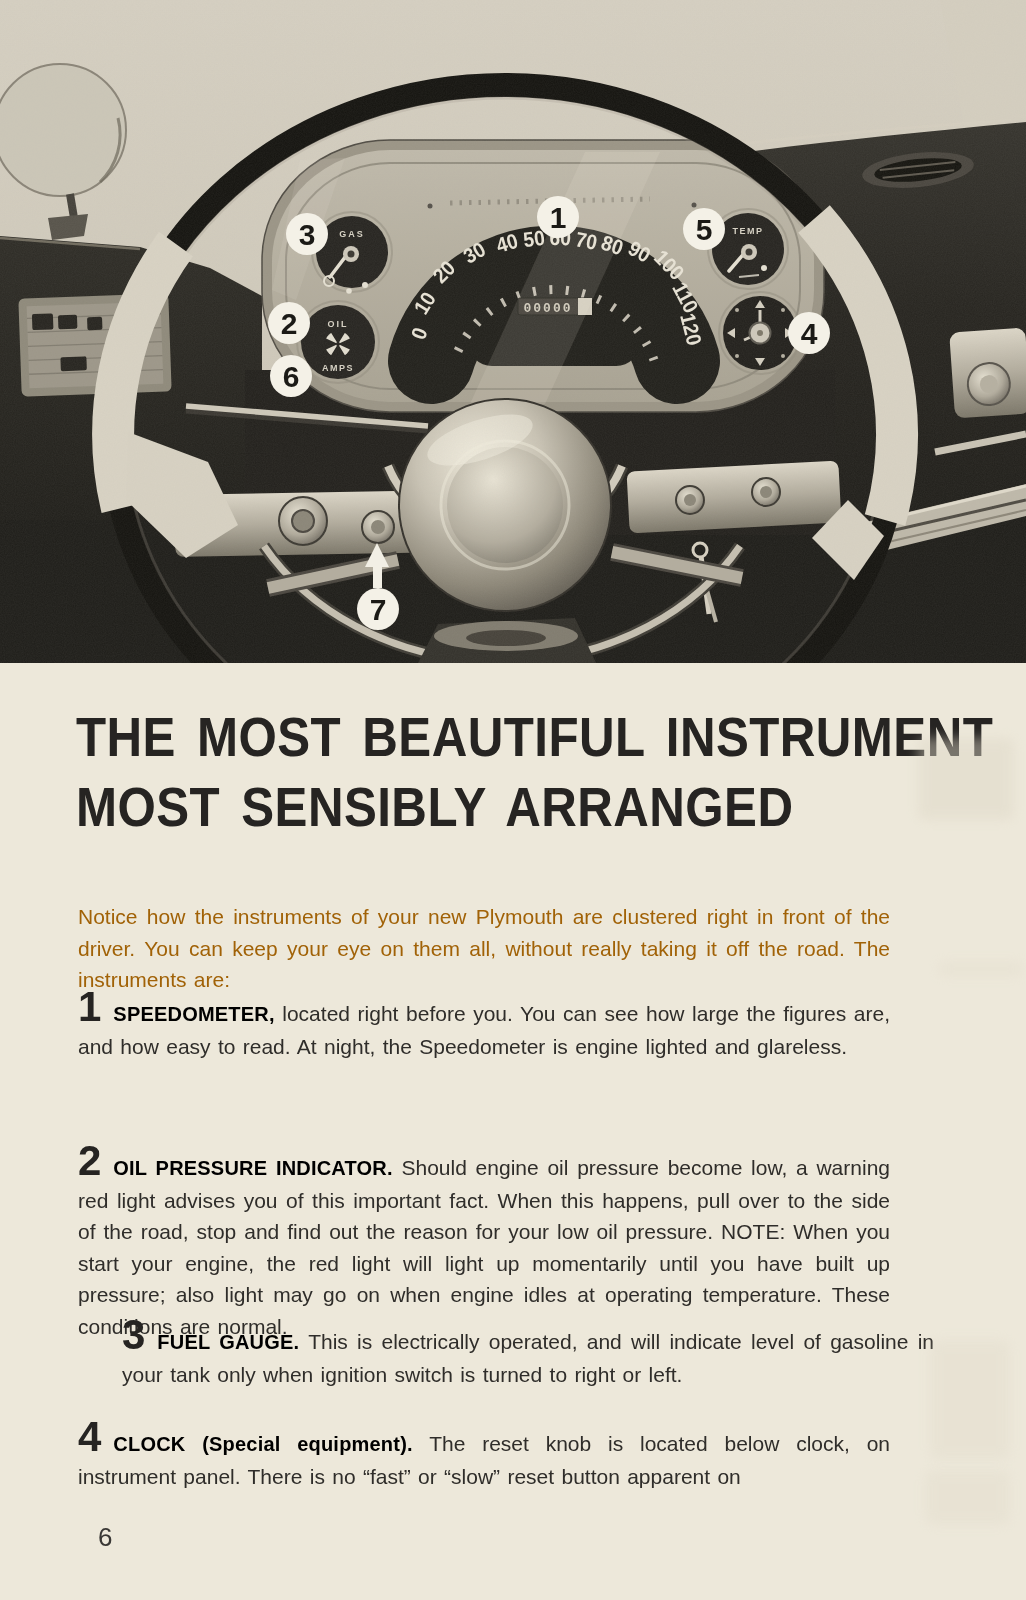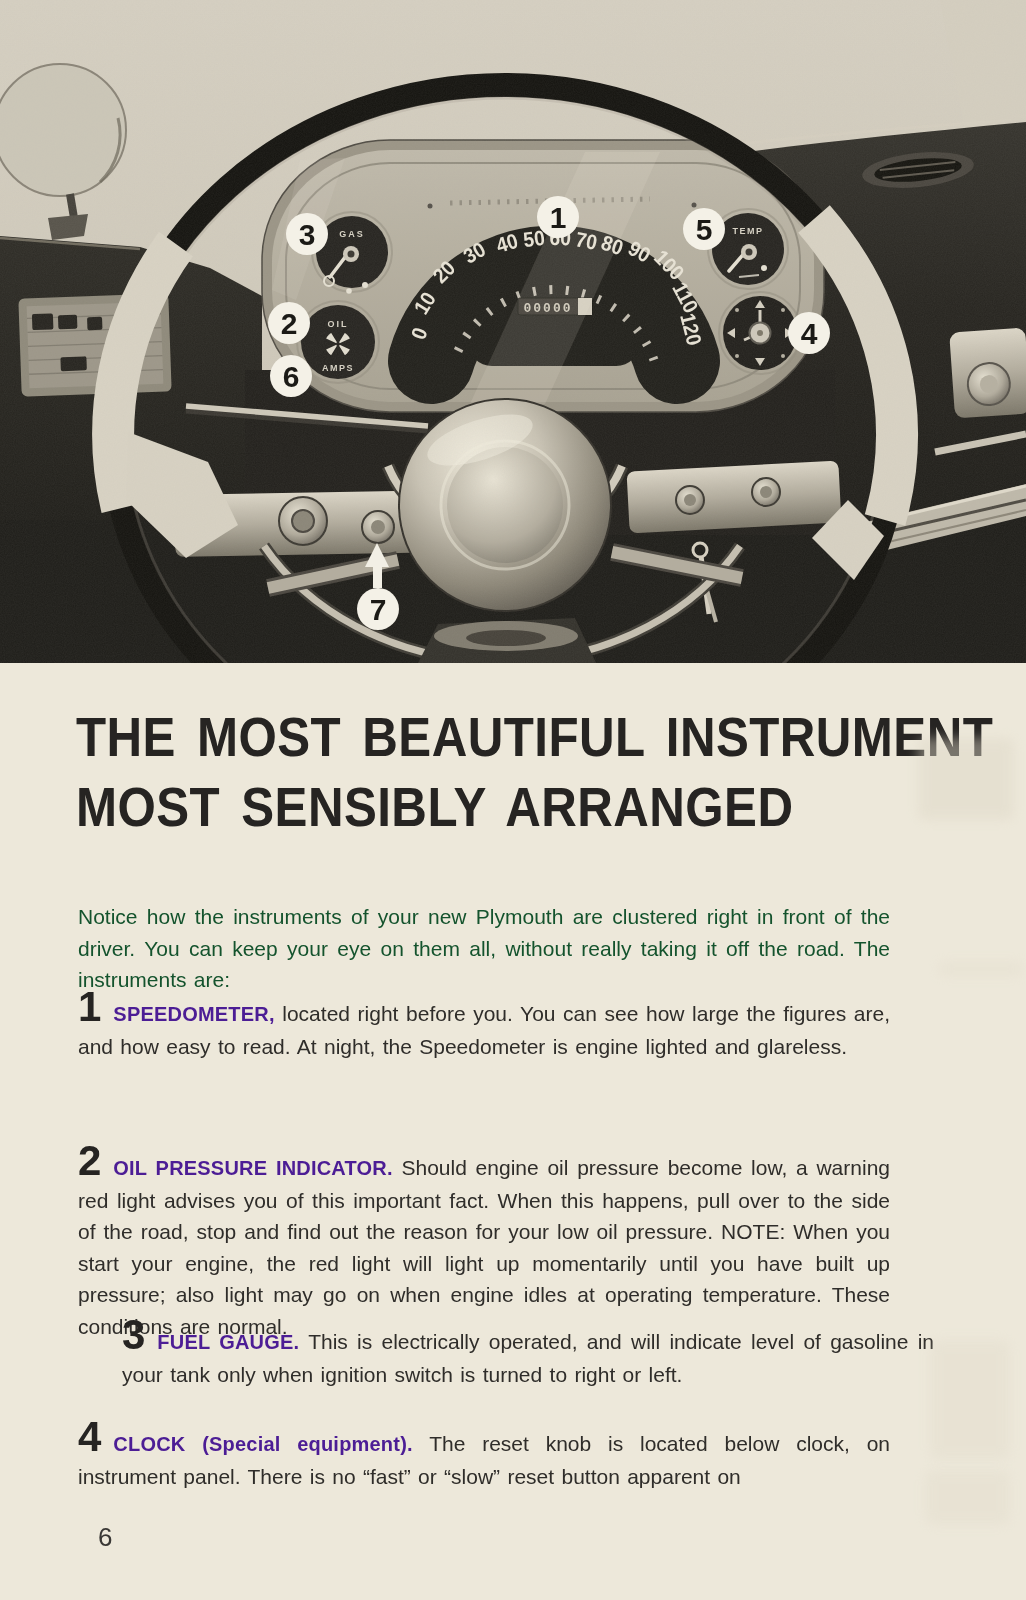--- a/index.html
+++ b/index.html
@@ -14,30 +14,30 @@
     position:absolute;left:76px;width:940px;
     font-weight:bold;color:#262422;font-size:56px;line-height:70px;
     letter-spacing:.5px;word-spacing:8px;white-space:nowrap;
     transform:scaleX(.88);transform-origin:left top;
   }
   .headline.l1{top:702px;}
   .headline.l2{top:772px;}
   .copy{
     position:absolute;left:78px;width:812px;
     font-size:21px;line-height:31.5px;text-align:justify;
-    word-spacing:1.5px;color:#14532d;
+    word-spacing:1.5px;color:#a16207;
   }
   .intro{top:880px;}
   .item{position:absolute;left:78px;width:812px;font-size:21px;line-height:31.5px;text-align:justify;word-spacing:1.5px;color:#2f2d2a;margin:0;}
   .item.i1{top:998px;}
   .item.i2{top:1152px;}
   .item.i3{top:1326px;margin-left:44px;}
   .item.i4{top:1428px;}
   .inum{font-size:42px;font-weight:bold;line-height:0;padding-right:12px;color:#262422;}
-  .ilead{font-weight:bold;font-size:20px;letter-spacing:.2px;color:#4c1d95;}
+  .ilead{font-weight:bold;font-size:20px;letter-spacing:.2px;color:#000000;}
   .pagenum{position:absolute;left:98px;top:1522px;font-size:26px;color:#3a3835;}
   .ghost{position:absolute;background:#ddd7c6;filter:blur(6px);opacity:.45;border-radius:8px;pointer-events:none;}
   .g1{left:918px;top:738px;width:96px;height:82px;}
   .g2{left:938px;top:962px;width:86px;height:14px;opacity:.3;}
   .g3{left:930px;top:1340px;width:80px;height:120px;opacity:.3;}
   .g4{left:925px;top:1470px;width:85px;height:55px;opacity:.3;}
 </style>
 </head>
 <body>
 

